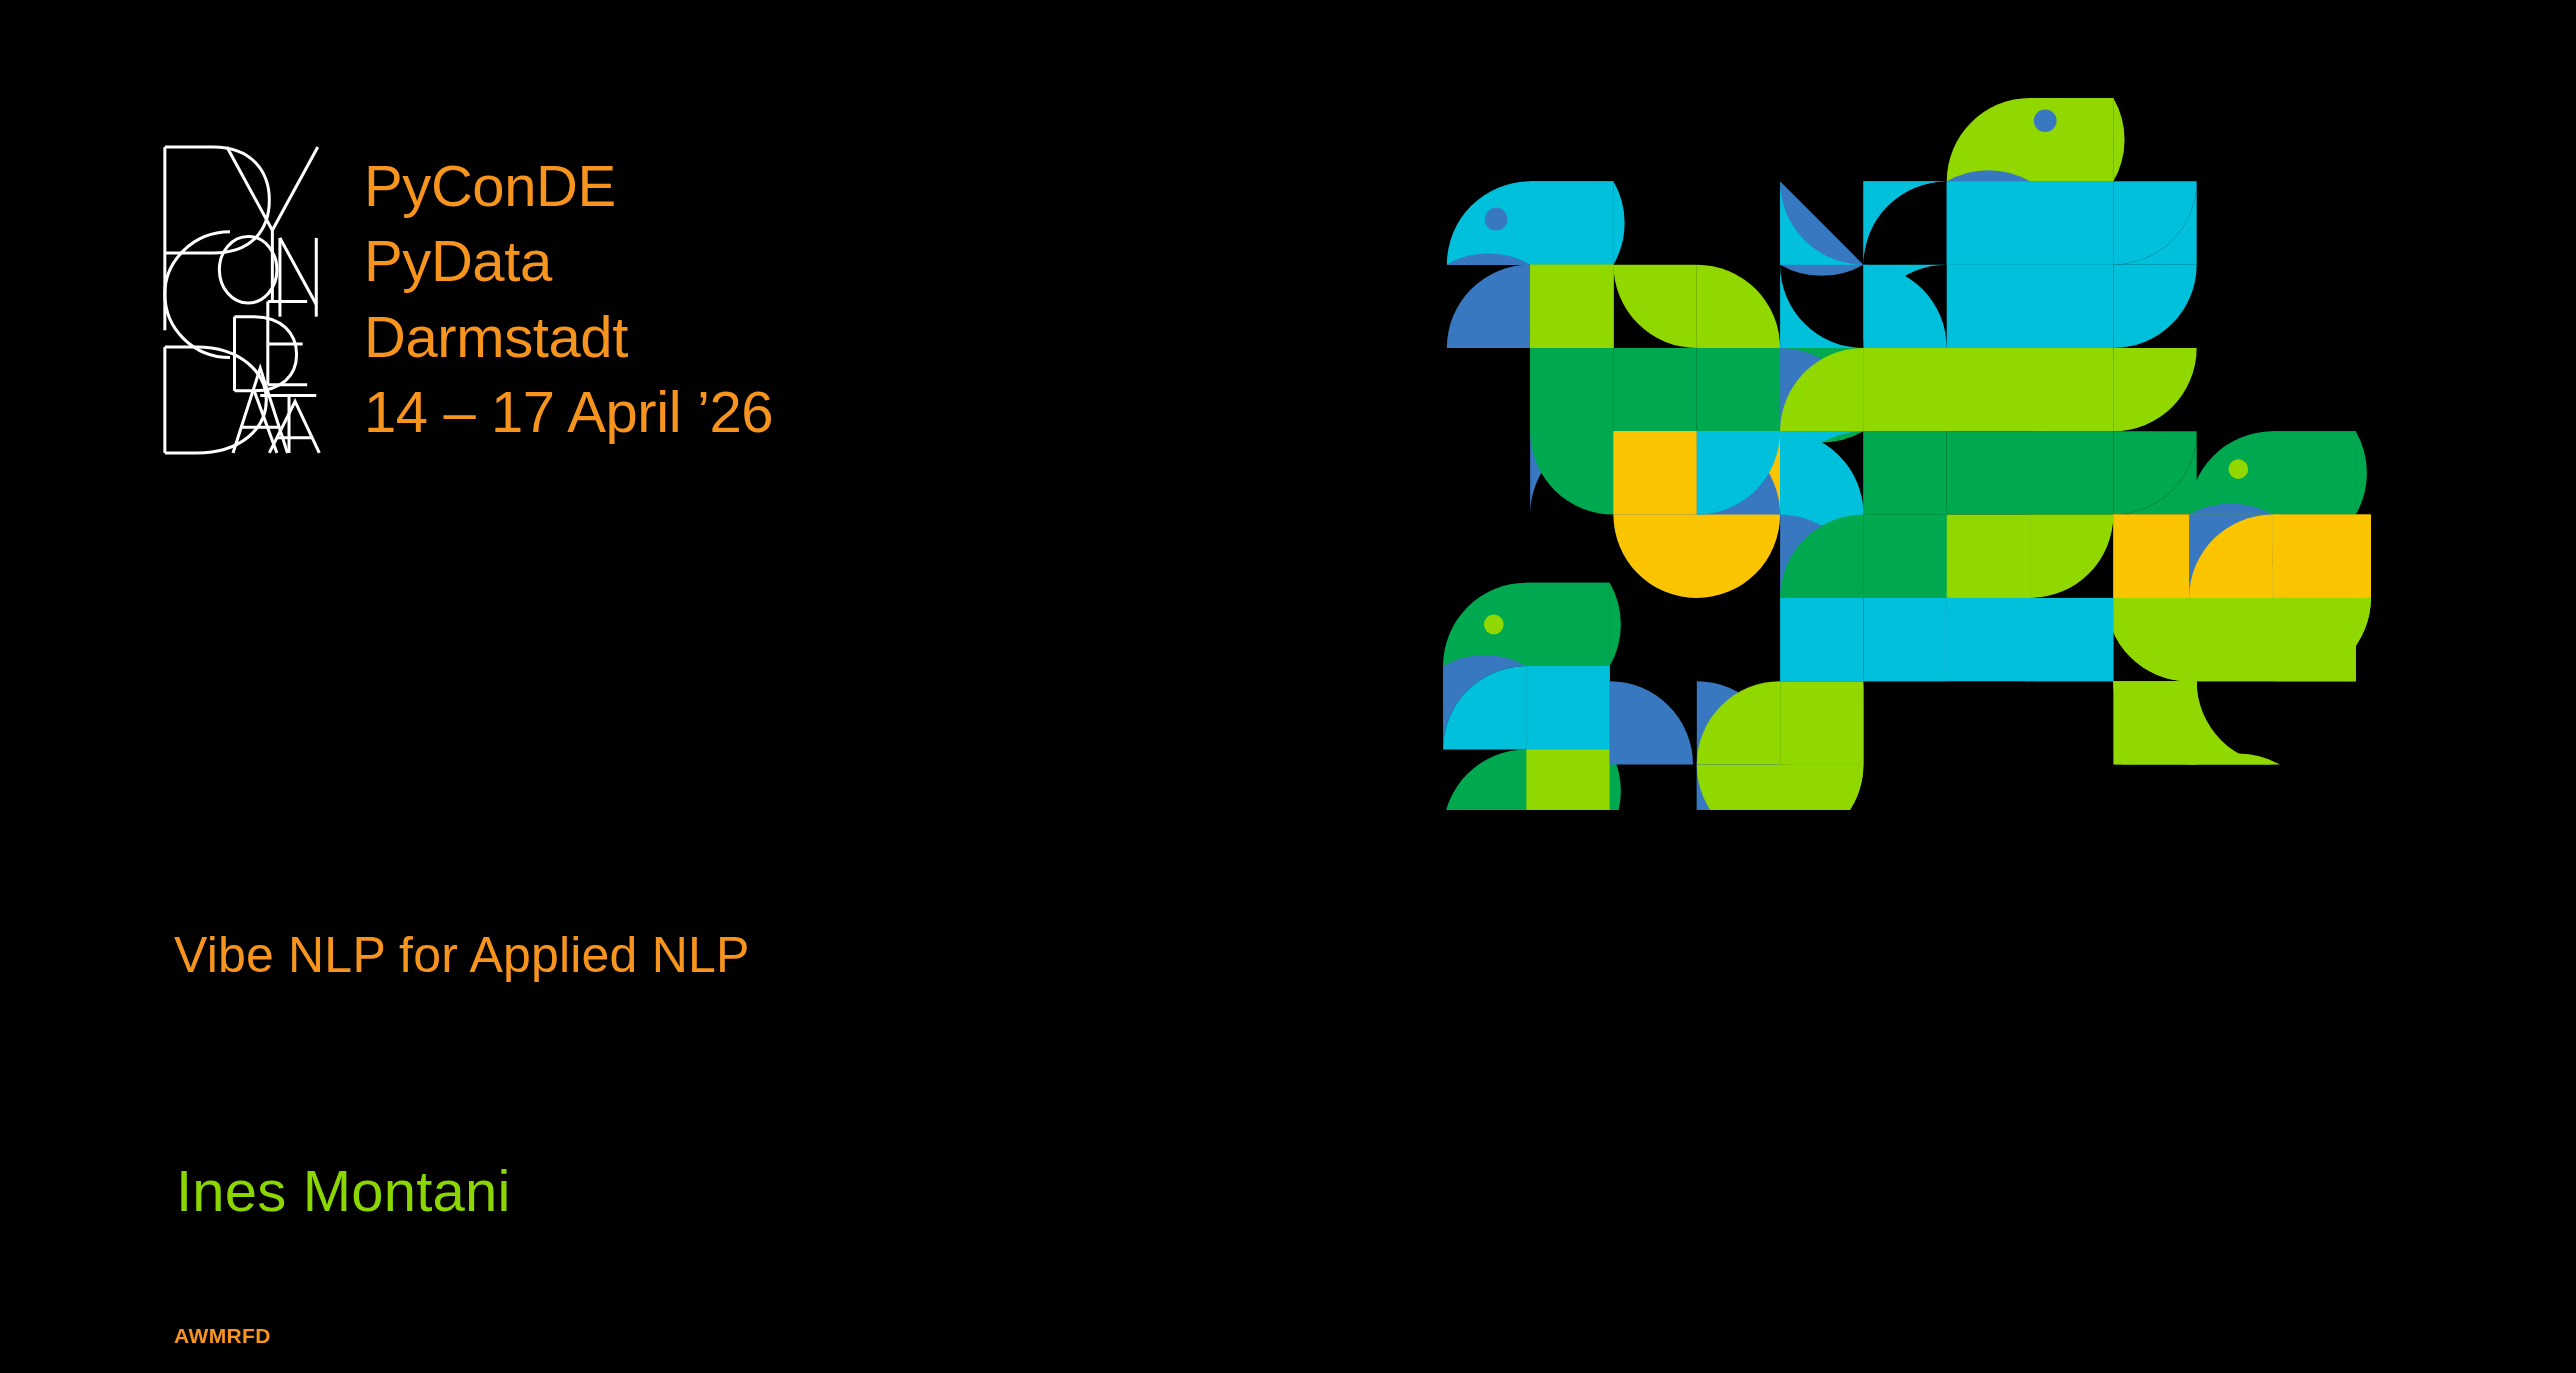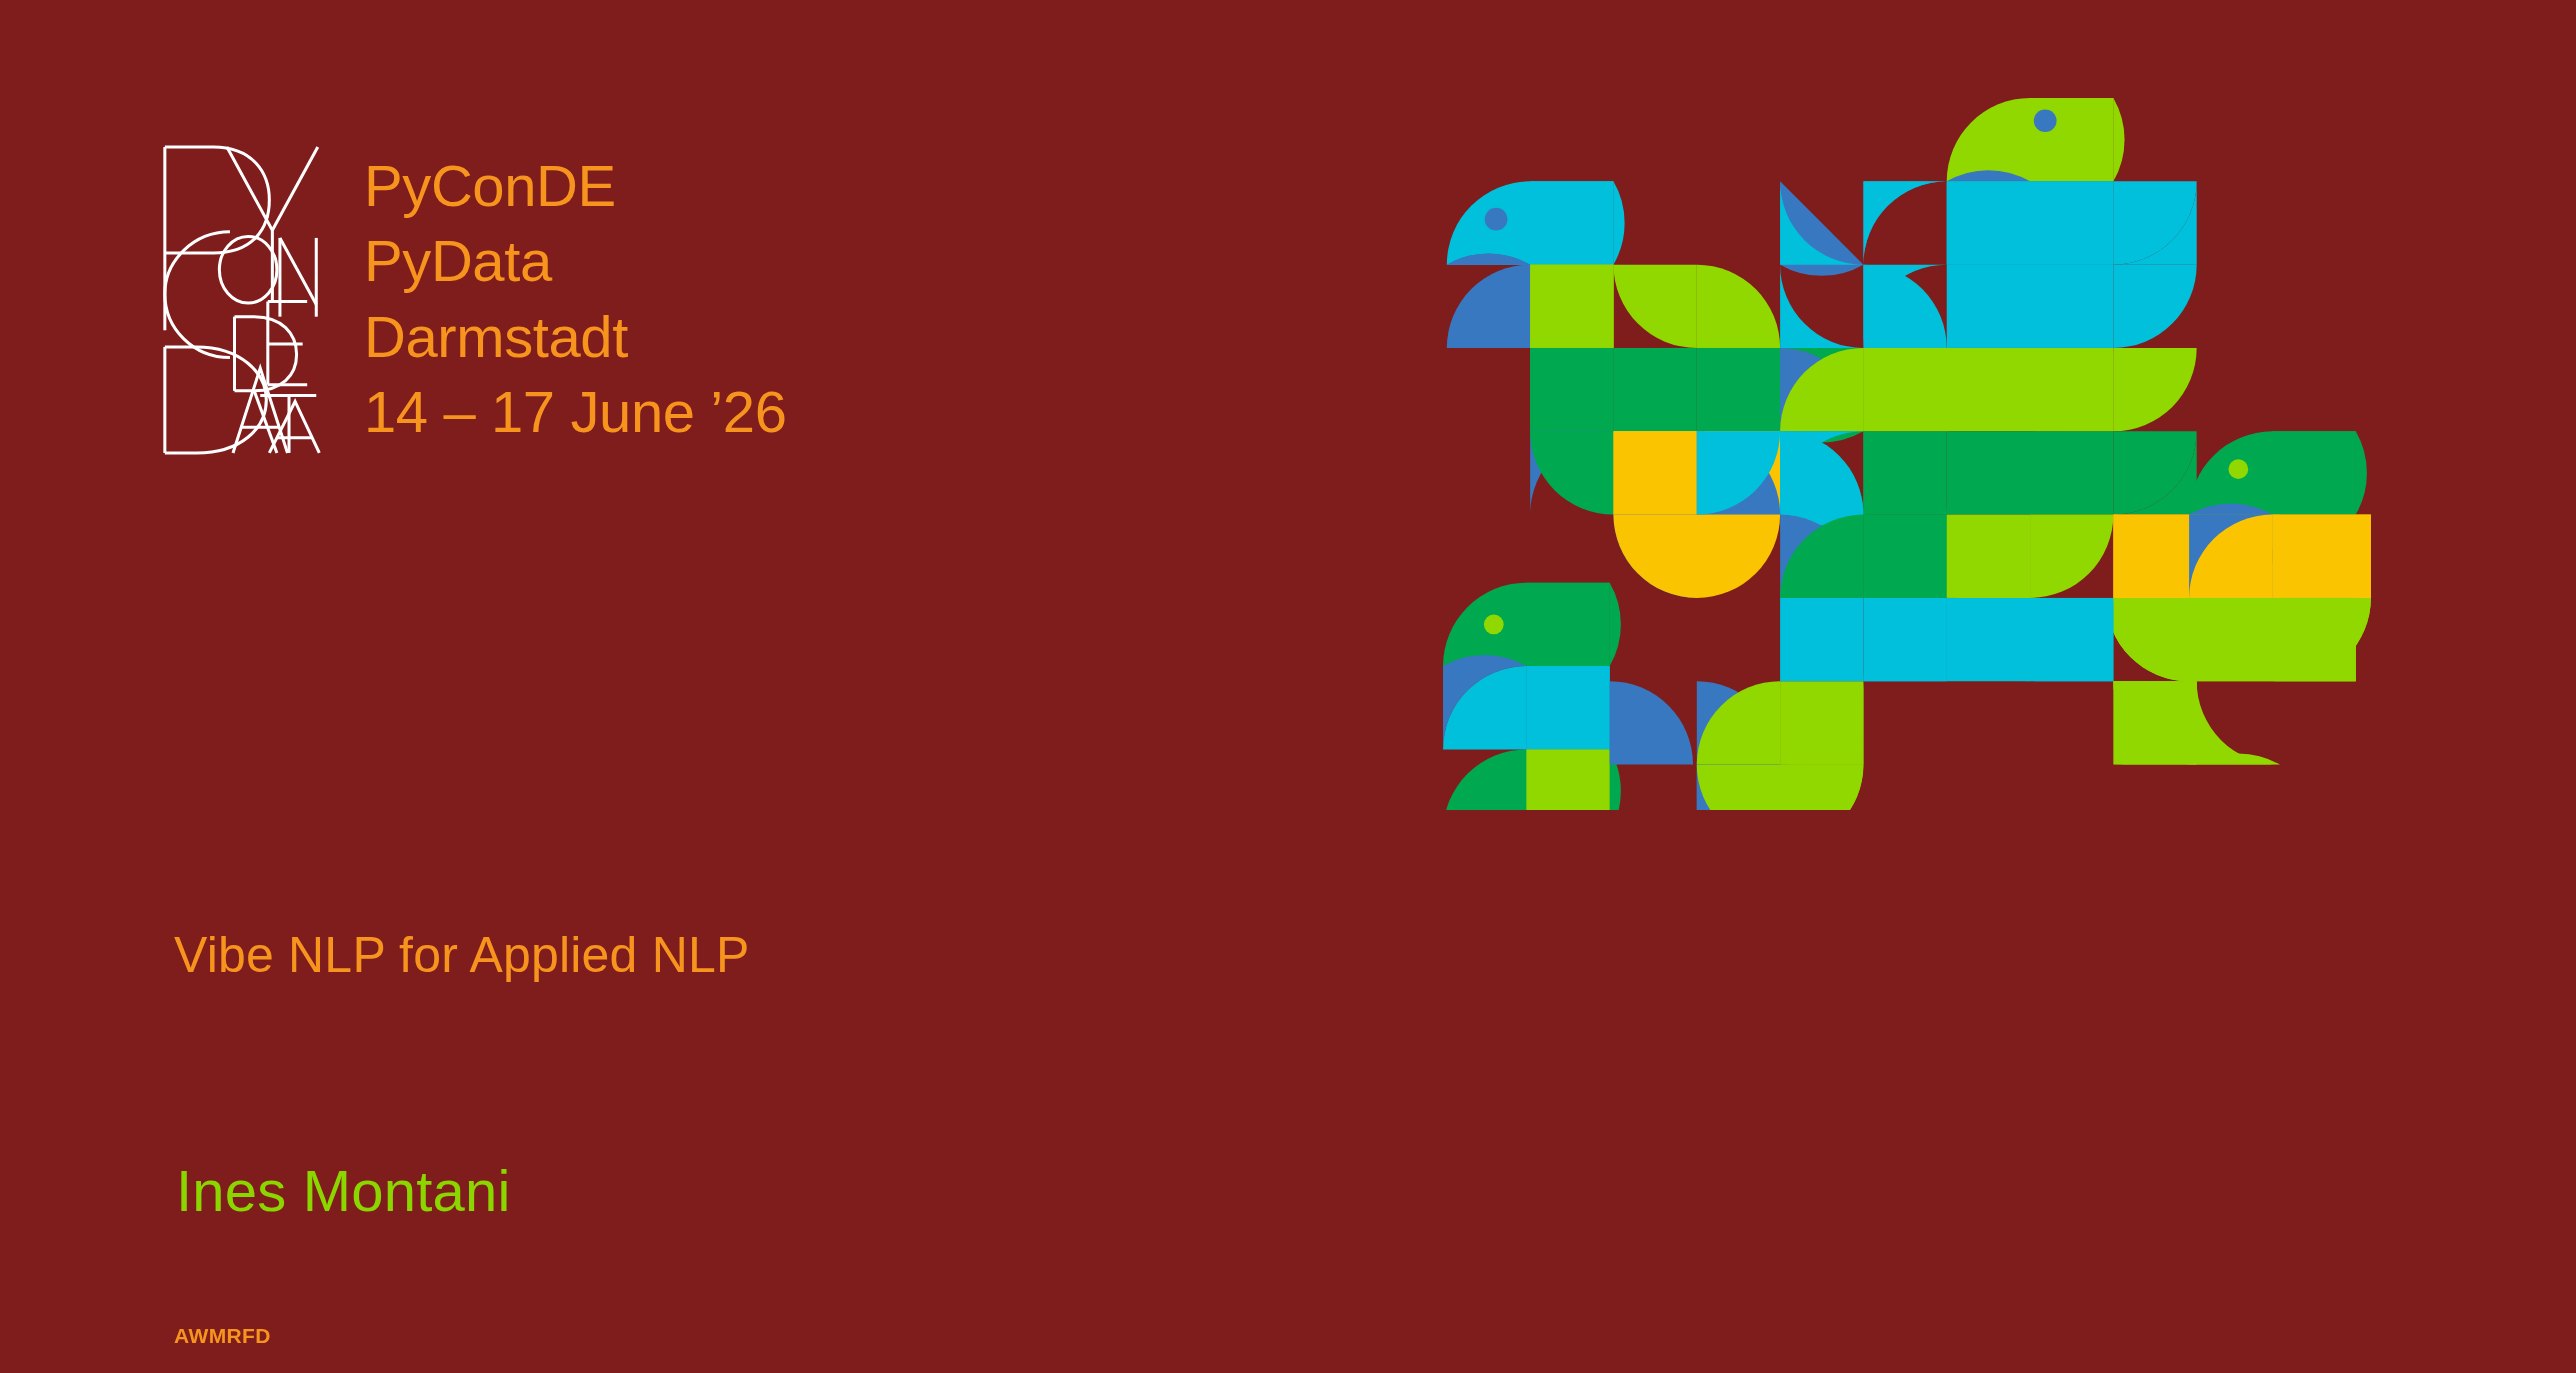--- a/index.html
+++ b/index.html
@@ -6,21 +6,21 @@
   * { margin:0; padding:0; box-sizing:border-box; }
   html, body {
     width:2576px; height:1374px;
     overflow:hidden;
     background:#3878c0;
     font-family:"Liberation Sans", sans-serif;
   }
   #slide {
     position:relative;
     width:2576px; height:1374px;
-    background:#7f1d1d;
+    background:#000000;
   }
 
   
   #logo-mark {
     position:absolute;
     left:148px; top:141px;
     width:173px; height:318px;
   }
   #logo-mark svg { display:block; width:100%; height:100%; }
 
@@ -121,21 +121,21 @@
       <path d="M170 392 L216 392"></path>
 
       <path d="M140 330 L170 412"></path>
     </svg>
   </div>
 
   <div id="event-wordmark">
     <span class="line">PyConDE</span>
     <span class="line">PyData</span>
     <span class="line">Darmstadt</span>
-    <span class="line">14 – 17 June ’26</span>
+    <span class="line">14 – 17 April ’26</span>
   </div>
 
   <div id="snake-illustration">
     <svg viewBox="0 0 1250 1010" xmlns="http://www.w3.org/2000/svg">
       <defs>
         
       </defs>
       <g>
 
         <path d="M30 290 A110 110 0 0 1 140 180 L250 180 L250 290 Z" fill="#00c0dc"></path>

